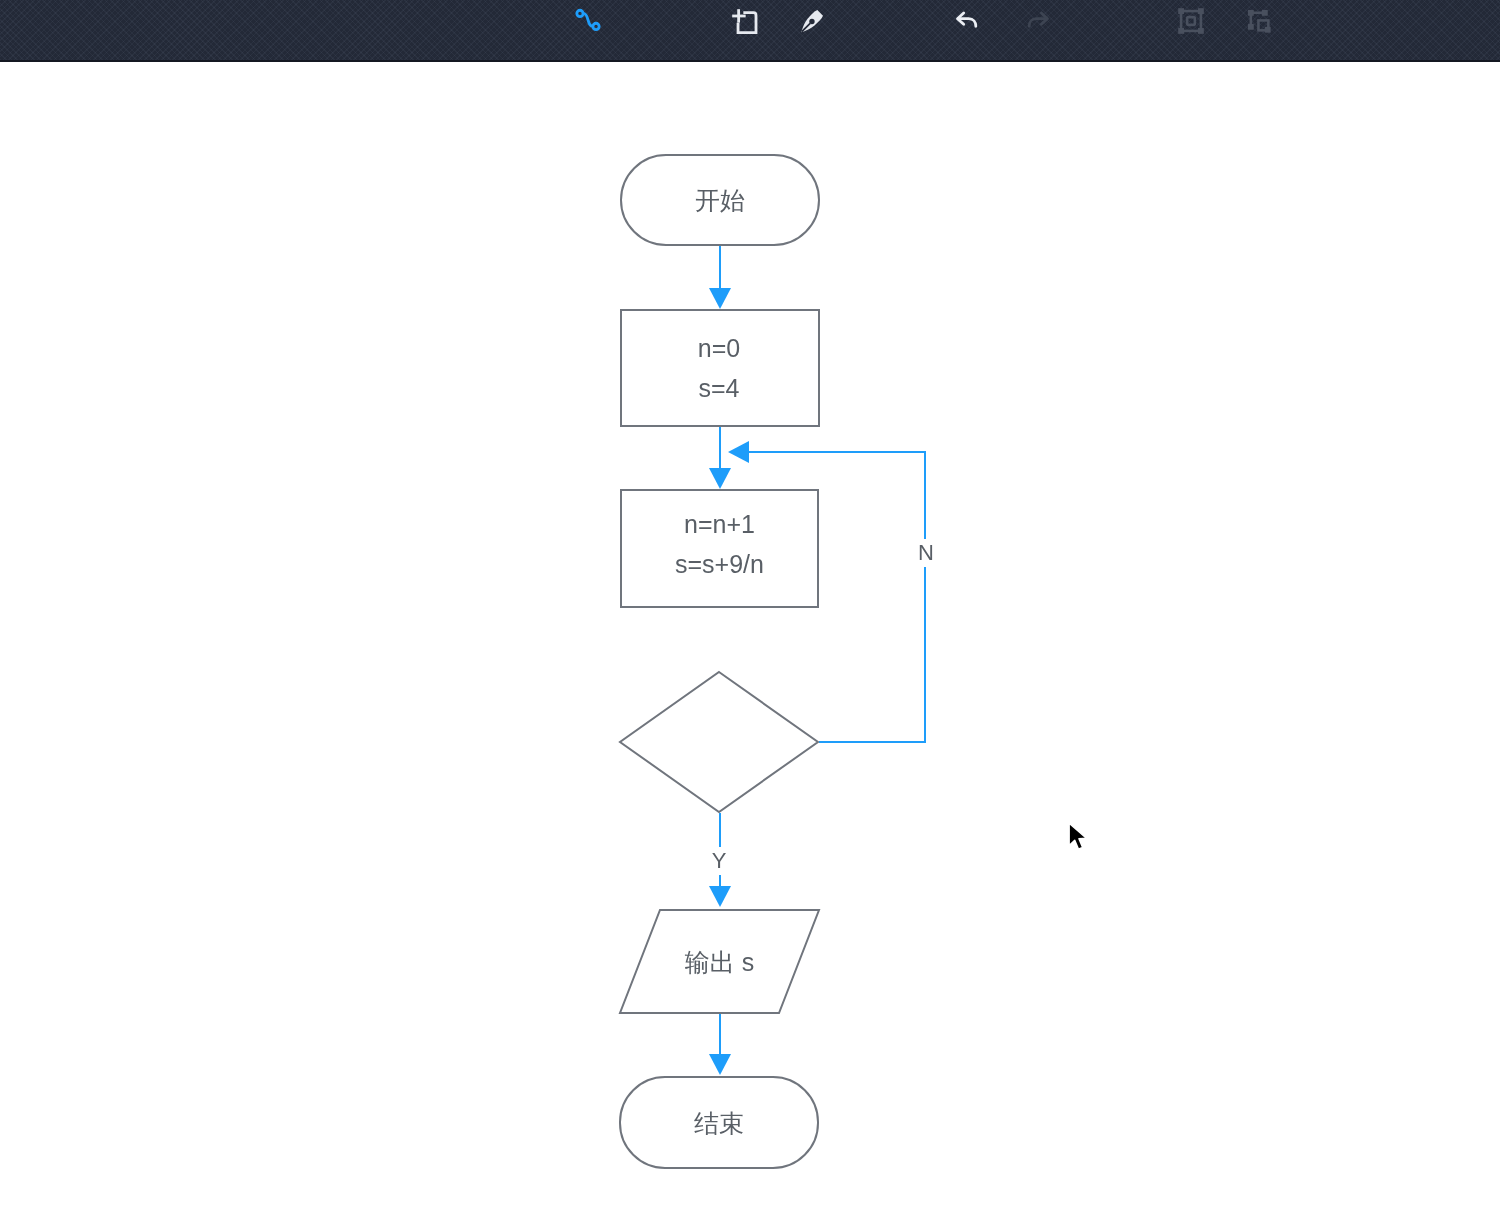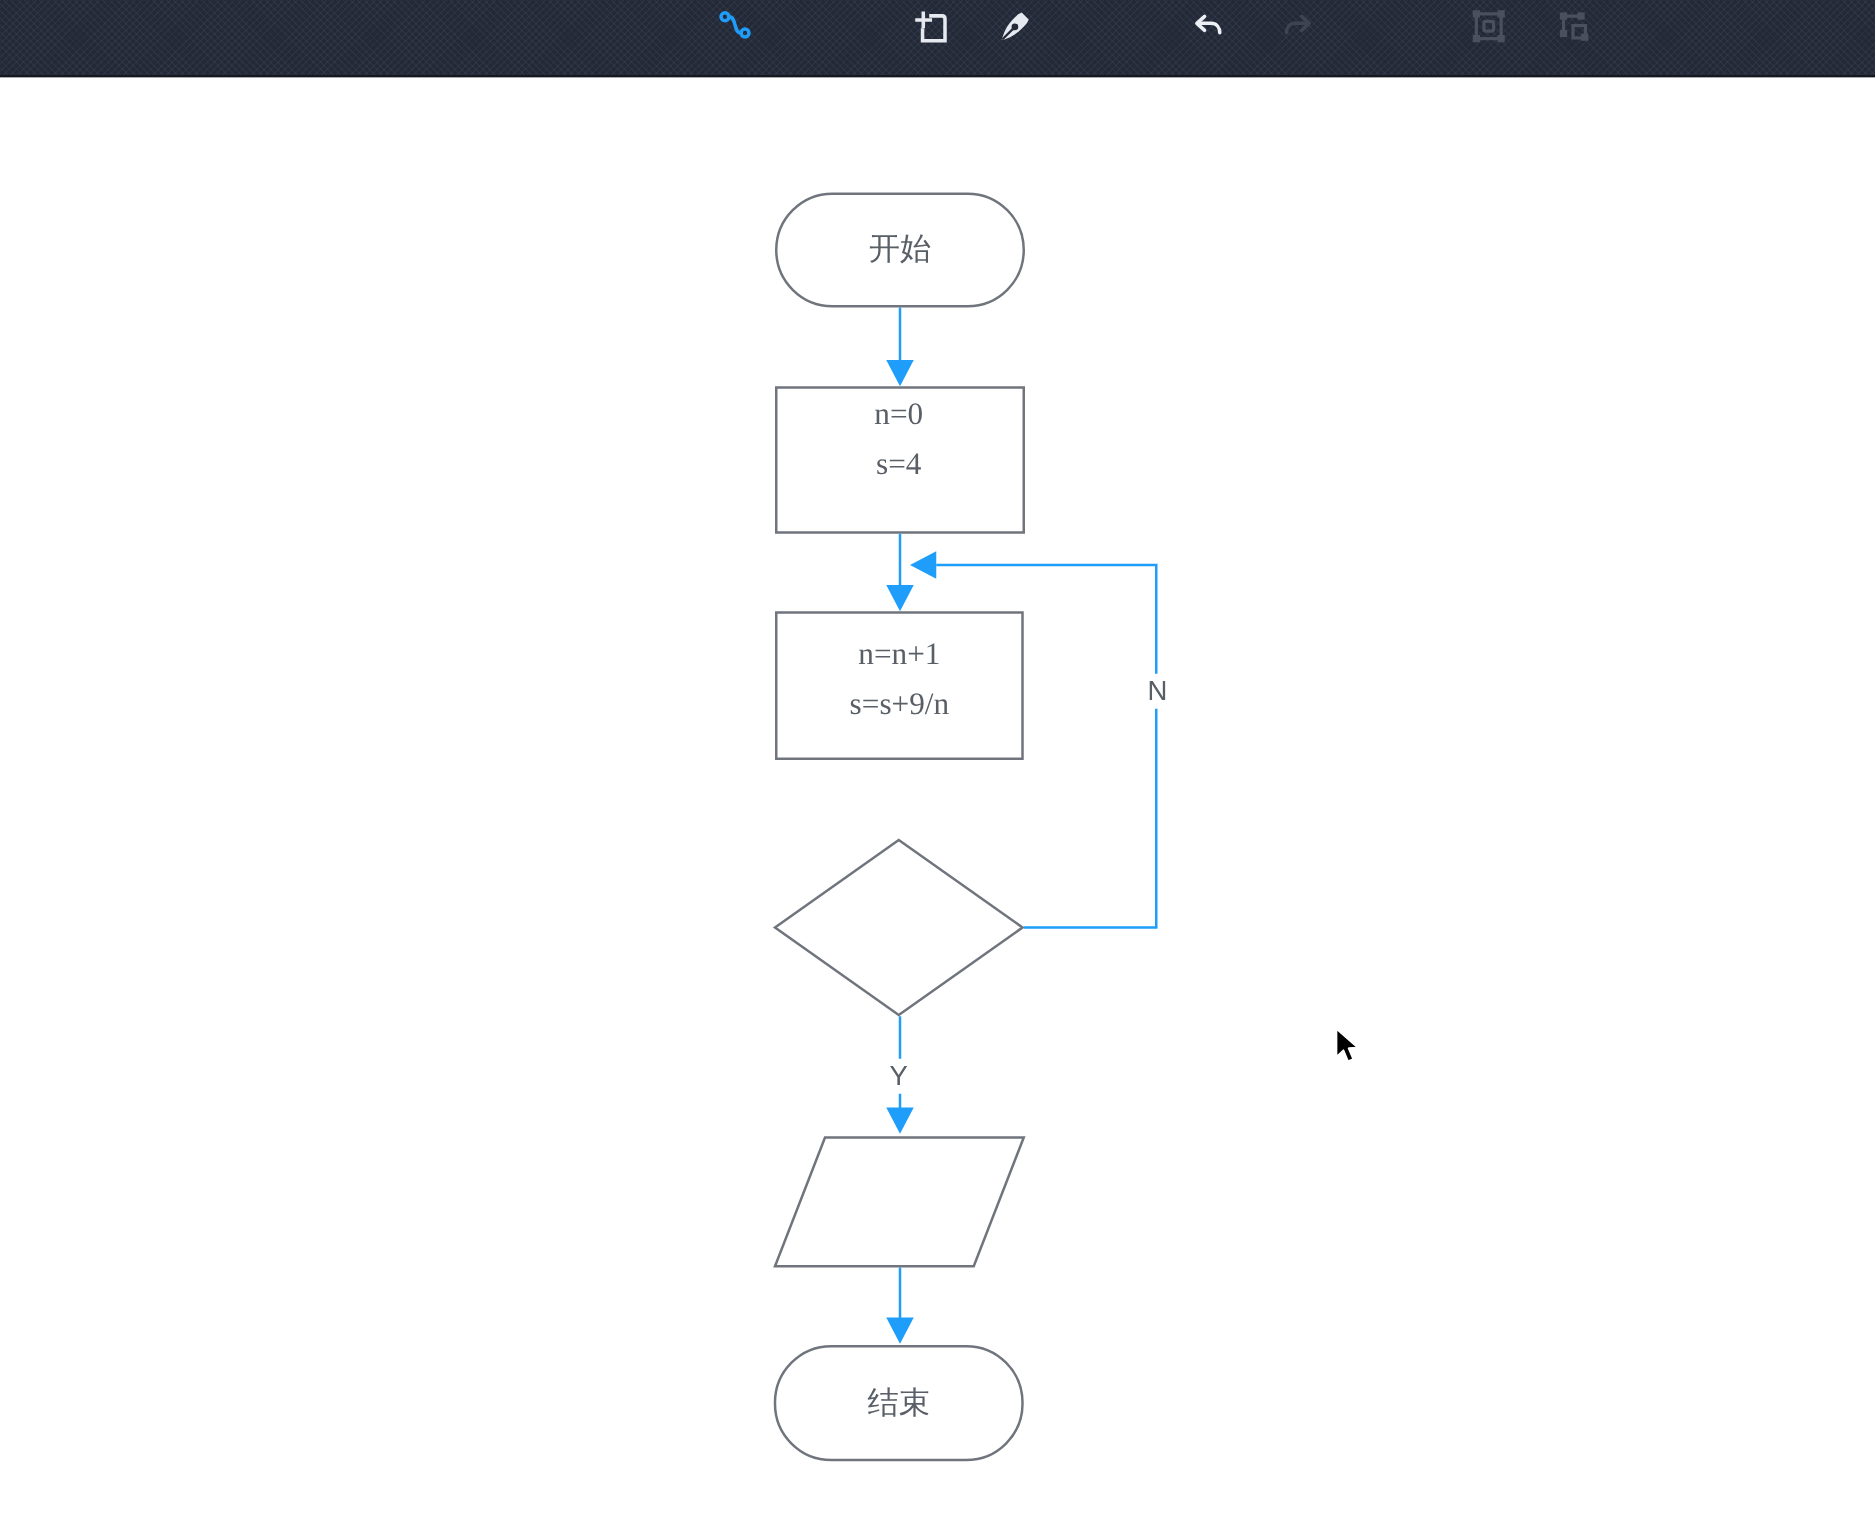--- a/index.html
+++ b/index.html
@@ -26,21 +26,21 @@
   .canvas {
     position:absolute; left:0; top:62px; width:1500px; height:1148px;
     background:#fff;
   }
   .diagram-svg { position:absolute; left:0; top:0; }
 
   
   .node-label {
     position:absolute; display:flex; flex-direction:column;
     align-items:center; justify-content:center; text-align:center;
-    color:#595f66; font-size:25px; pointer-events:none;font-family:Liberation Serif, serif;
+    color:#595f66; font-size:25px; pointer-events:none;
   }
   .node-label .ln { line-height:40px; }
   .edge-label {
     position:absolute; width:28px; height:28px; background:#fff;
     display:flex; align-items:center; justify-content:center;
     color:#595f66; font-size:22px; pointer-events:none;
   }
 
   .cursor { position:absolute; left:1066px; top:760px; pointer-events:none; }
 </style>
@@ -142,31 +142,34 @@
       <polygon points="719,672 818,742 719,812 620,742"></polygon>
       <polygon points="660,910 819,910 779,1013 620,1013"></polygon>
       <rect x="620" y="1077" width="198" height="91" rx="45" ry="45"></rect>
     </g>
   </svg>
 
   <div class="node-label" style="left:621px; top:93px;  width:198px; height:90px;">
     <span class="ln">开始</span>
   </div>
 
-  <div class="node-label" style="left:621px; top:232px; width:196px; height:116px;">
+  <div class="node-label" style="left:621px; top:248px; width:196px; height:116px;">
     <span class="ln">n=0</span>
     <span class="ln">s=4</span>
   </div>
 
   <div class="node-label" style="left:621px; top:428px; width:197px; height:107px;">
     <span class="ln">n=n+1</span>
     <span class="ln">s=s+9/n</span>
   </div>
 
 
+  <div class="node-label" style="left:620px; top:848px; width:199px; height:103px;">
+    <span class="ln">输出 s</span>
+  </div>
 
   <div class="node-label" style="left:620px; top:1015px; width:198px; height:91px;">
     <span class="ln">结束</span>
   </div>
 
   <div class="edge-label" style="left:705px; top:785px;">Y</div>
   <div class="edge-label" style="left:912px; top:477px;">N</div>
 
   <div class="cursor">
     <svg width="24" height="30" viewBox="0 0 16 22">

